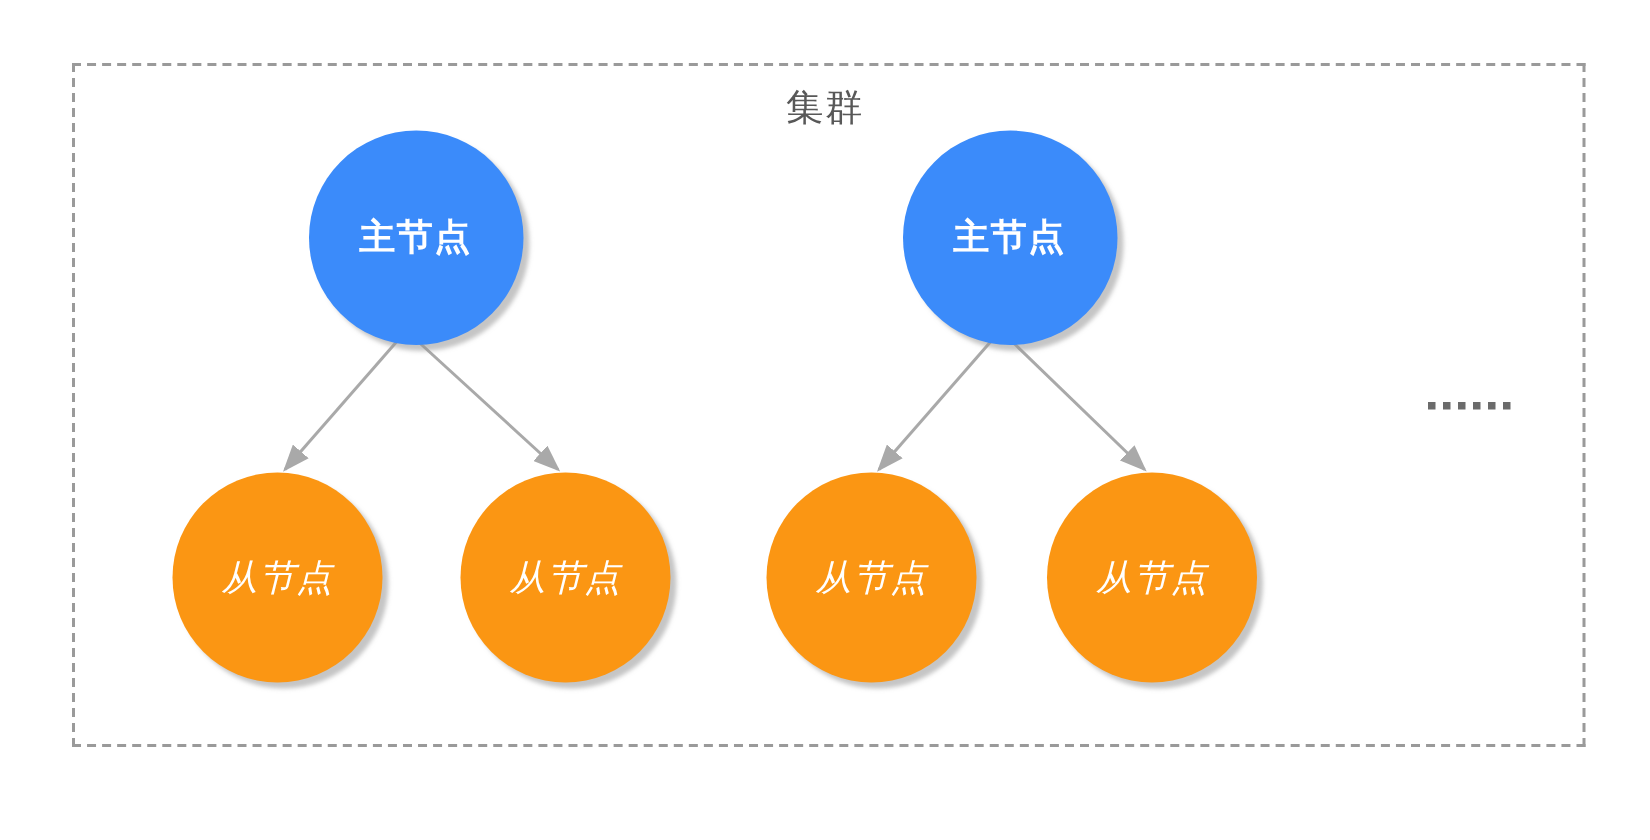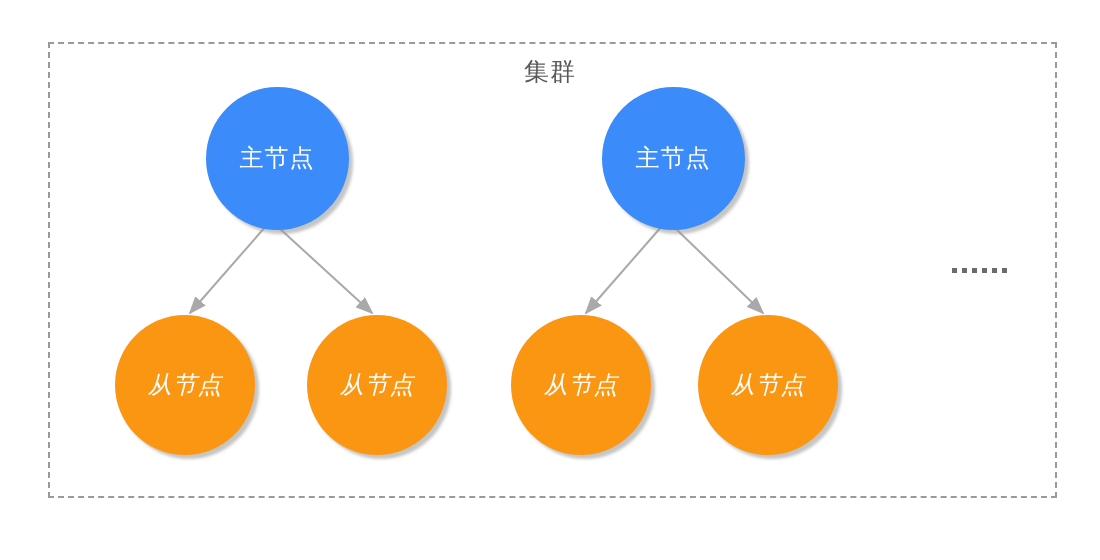--- a/index.html
+++ b/index.html
@@ -64,20 +64,21 @@
     font-size: 24px;
     line-height: 24px;
     letter-spacing: 1px;
     white-space: nowrap;
     user-select: none;
   }
   .node.master {
     width: 143px;
     height: 143px;
     background: #3b8bfa;
+    font-weight: bold;
   }
   .node.slave {
     width: 140px;
     height: 140px;
     background: #fb9613;
     font-style: italic;
   }
   
   #cluster-ellipsis {
     position: absolute;

